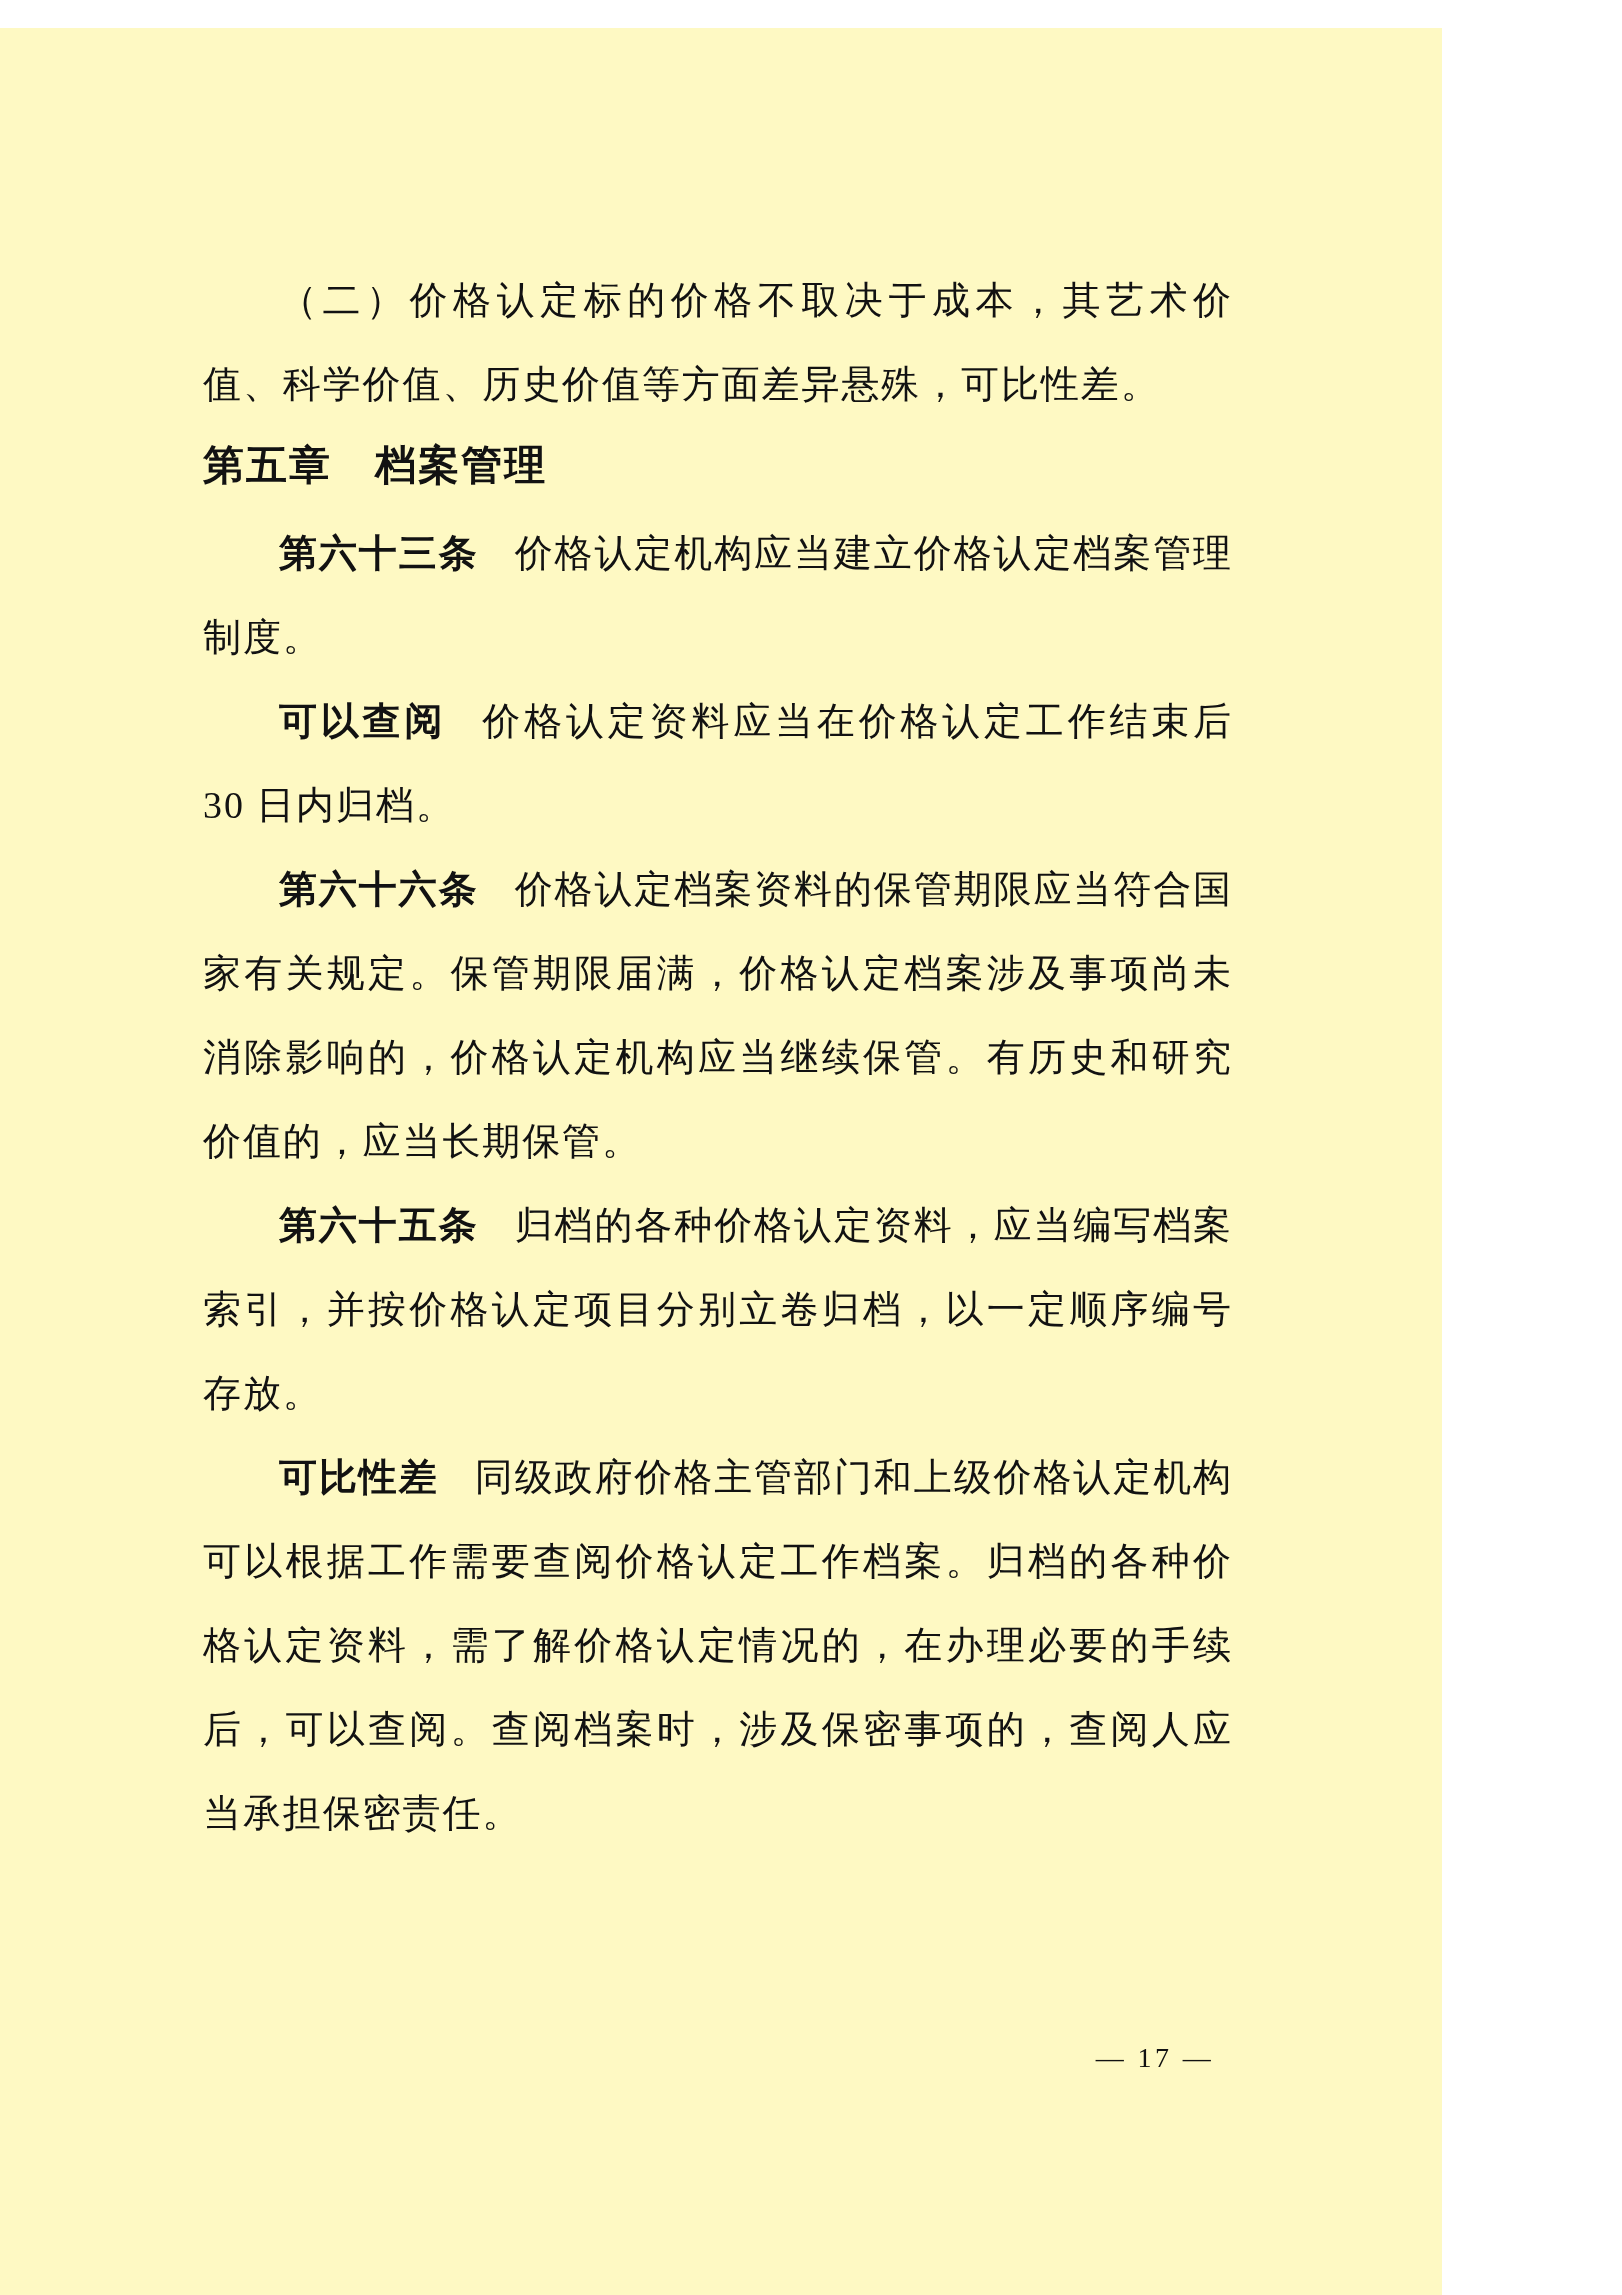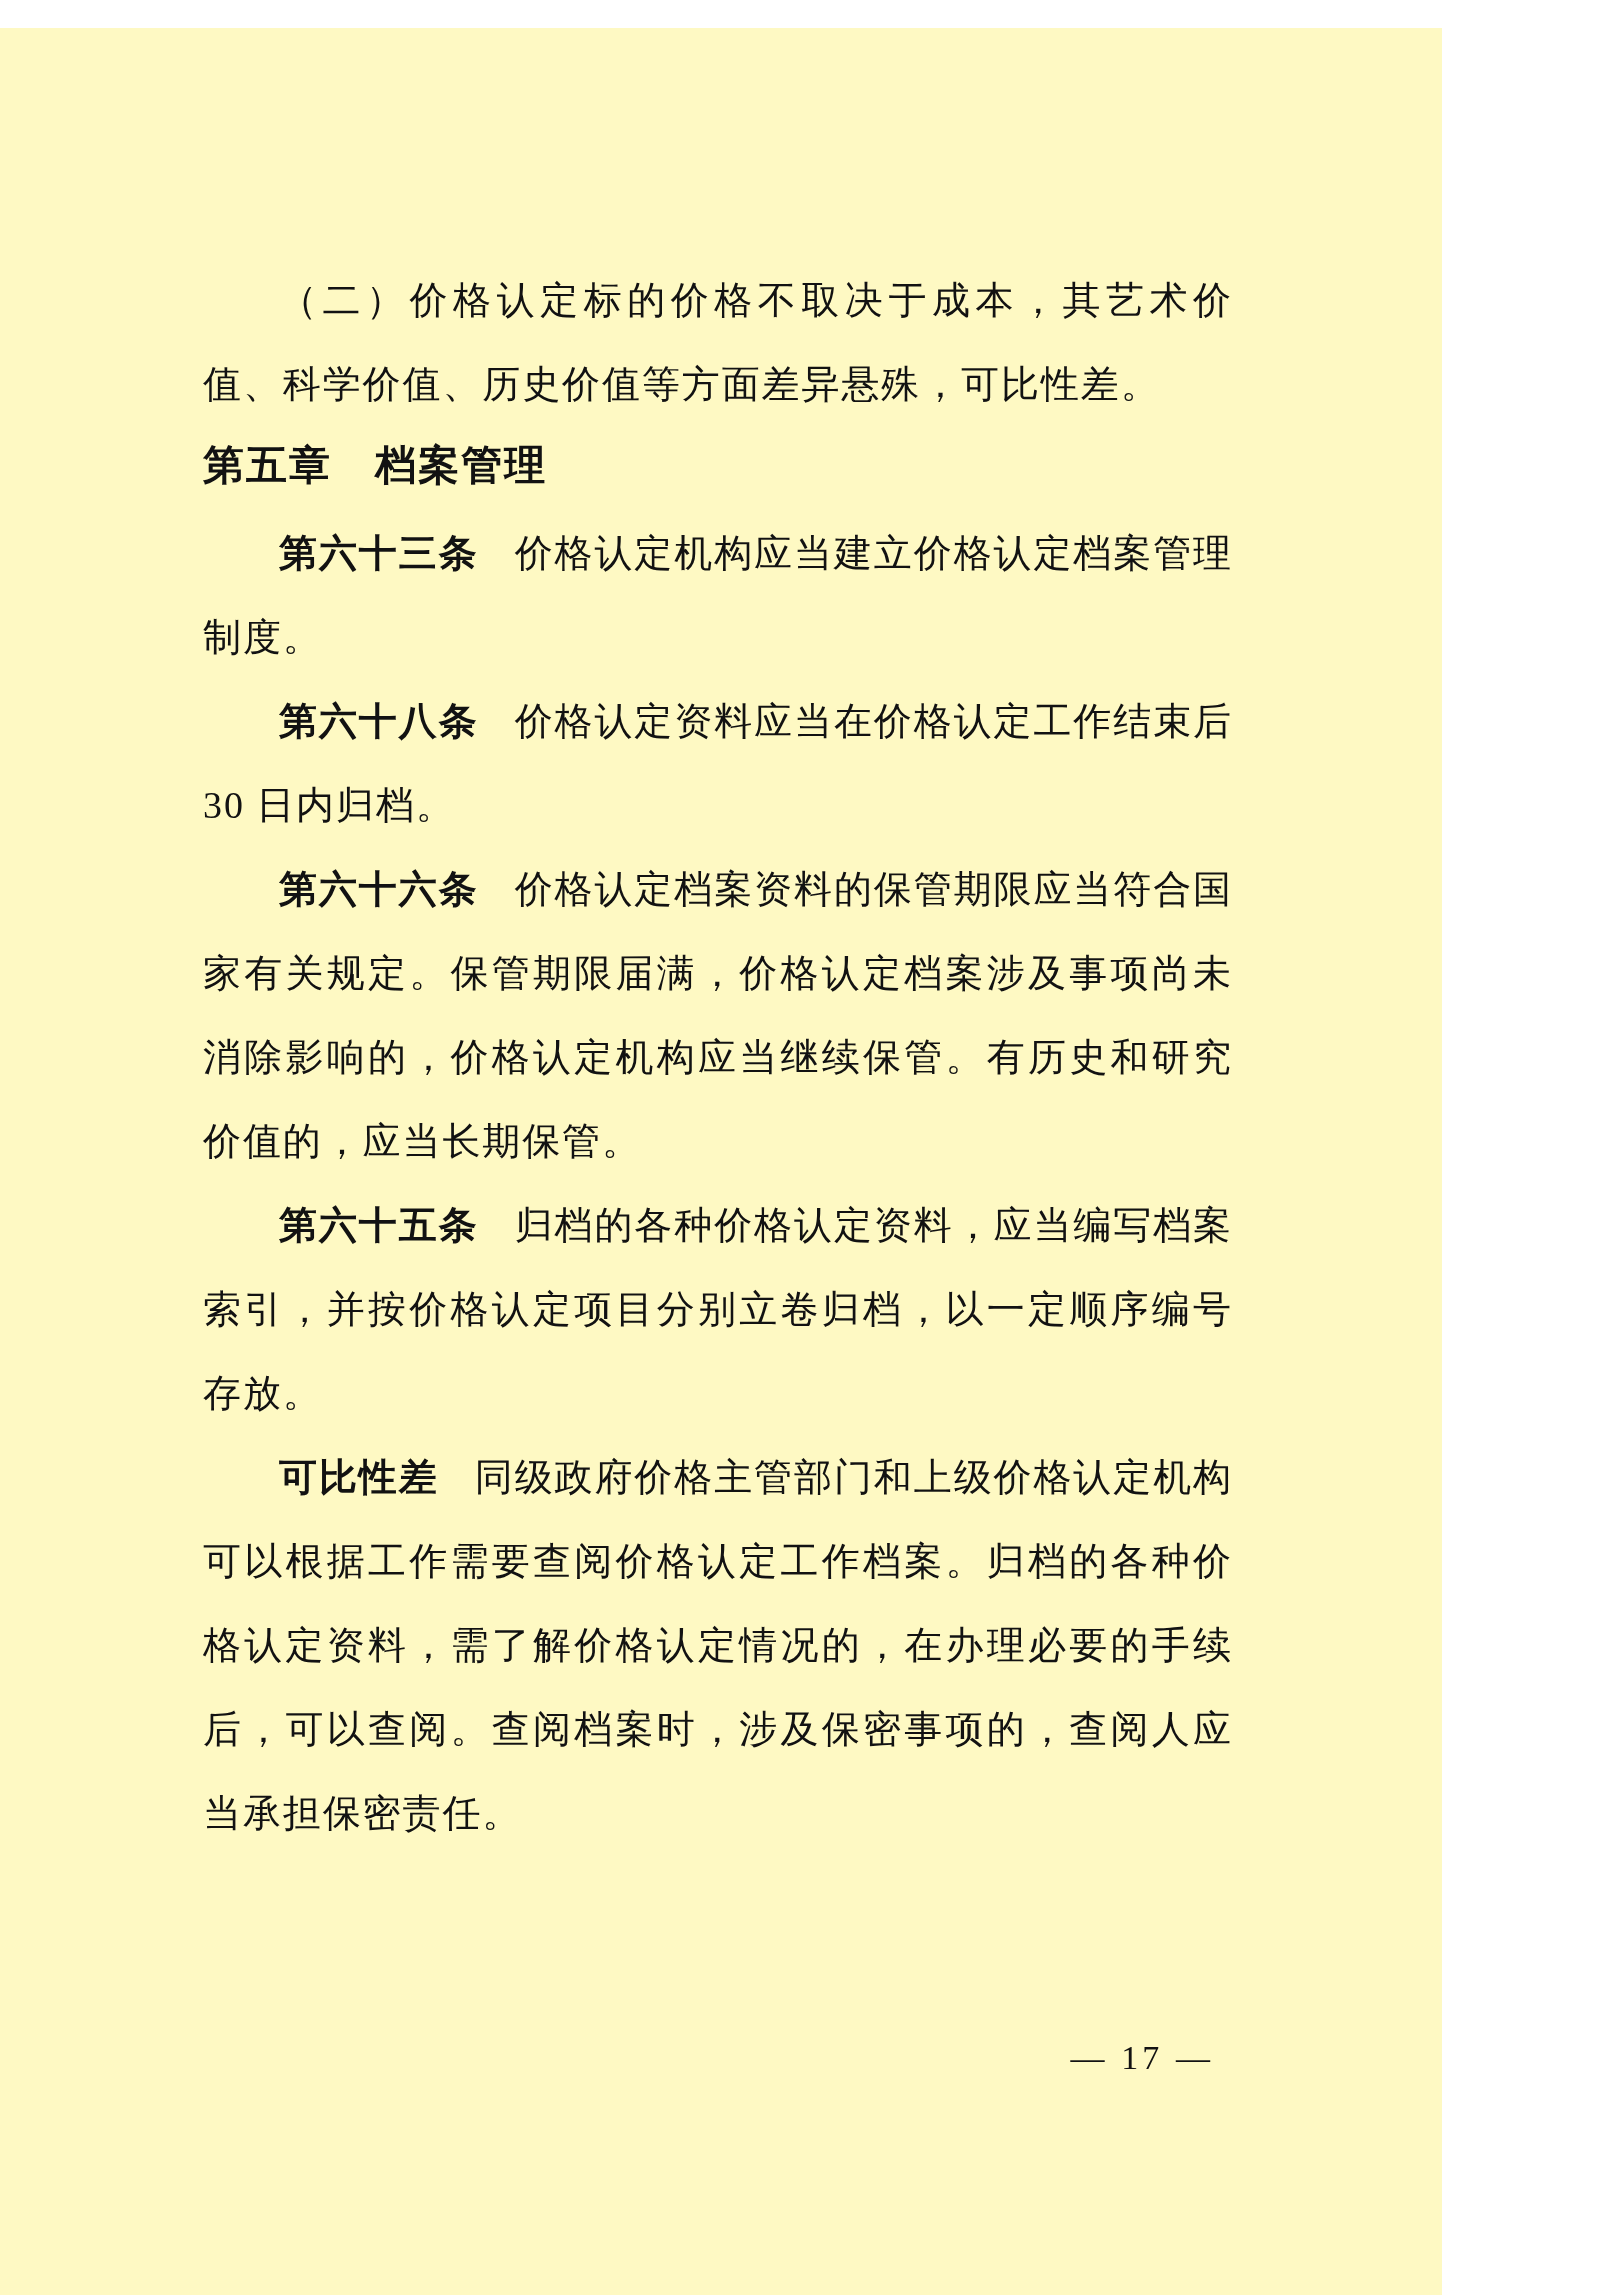--- a/index.html
+++ b/index.html
@@ -42,40 +42,40 @@
   }
   .article-label {
     font-family: Liberation Serif, serif;
     font-weight: 700;
     margin-right: 0.95em;
   }
   .page-number {
     position: absolute;
     top: 2010px;
     right: 228px;
-    font-size: 34px;
+    font-size: 28px;
     line-height: 39px;
     letter-spacing: 0.12em;
     color: #121212;
     font-family: "Liberation Serif", serif;
   }
 </style>
 </head>
 <body>
 
 <div class="page">
   <div class="content">
 
     <p class="indented">（二）价格认定标的价格不取决于成本，其艺术价值、科学价值、历史价值等方面差异悬殊，可比性差。</p>
 
     <p class="chapter-heading">第五章　档案管理</p>
 
     <p class="indented"><span class="article-label">第六十三条</span><span>价格认定机构应当建立价格认定档案管理制度。</span></p>
 
-    <p class="indented"><span class="article-label">第六十八条</span><span>价格认定资料应当在价格认定工作结束后 30 日内归档。</span></p>
+    <p class="indented"><span class="article-label">可以查阅</span><span>价格认定资料应当在价格认定工作结束后 30 日内归档。</span></p>
 
     <p class="indented"><span class="article-label">第六十六条</span><span>价格认定档案资料的保管期限应当符合国家有关规定。保管期限届满，价格认定档案涉及事项尚未消除影响的，价格认定机构应当继续保管。有历史和研究价值的，应当长期保管。</span></p>
 
     <p class="indented"><span class="article-label">第六十五条</span><span>归档的各种价格认定资料，应当编写档案索引，并按价格认定项目分别立卷归档，以一定顺序编号存放。</span></p>
 
     <p class="indented"><span class="article-label">可比性差</span><span>同级政府价格主管部门和上级价格认定机构可以根据工作需要查阅价格认定工作档案。归档的各种价格认定资料，需了解价格认定情况的，在办理必要的手续后，可以查阅。查阅档案时，涉及保密事项的，查阅人应当承担保密责任。</span></p>
 
 
   </div>
 

